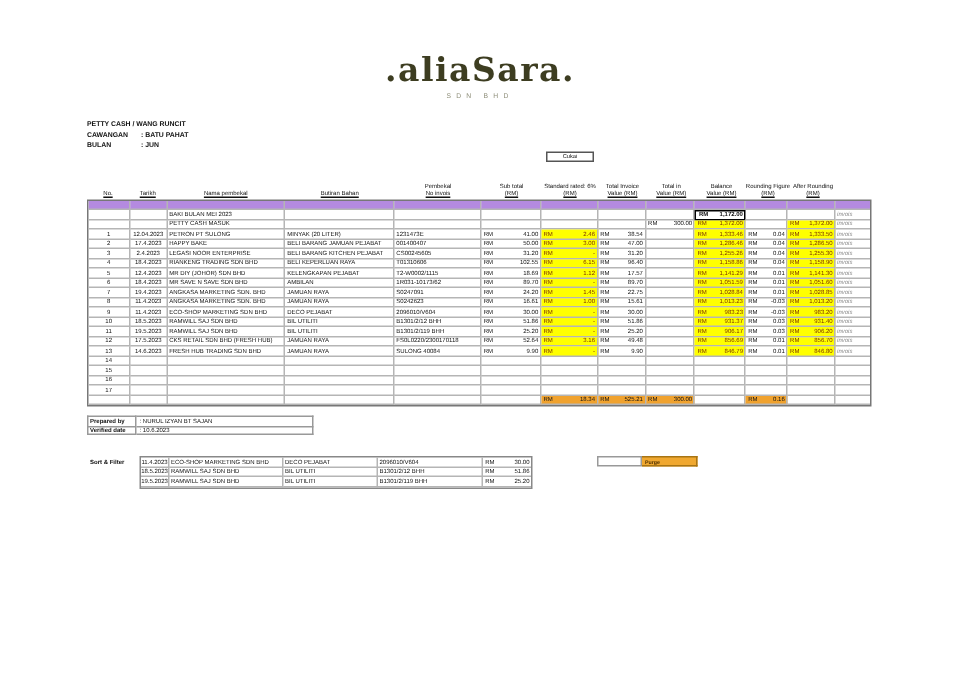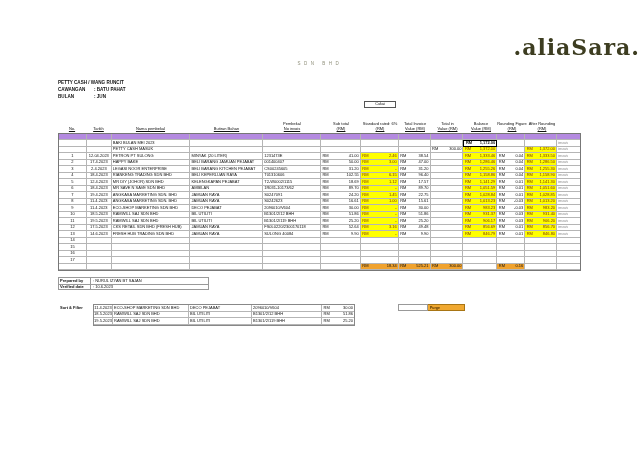--- a/index.html
+++ b/index.html
@@ -5,21 +5,21 @@
   * { box-sizing: border-box; margin: 0; padding: 0; }
   body { margin: 0; background: #ffffff; }
   .page {
     position: relative; width: 640px; height: 453px; background: #fff;
     font-family: "Liberation Sans", sans-serif; color: #111; overflow: hidden;
   }
   
   .logo { position: absolute; top: 36px; left: 0; right: 0; text-align: center; }
   .brand {
     font-family: "DejaVu Serif", serif; font-weight: bold; font-size: 22px;
-    letter-spacing: 1px; color: #3d3d21; line-height: 1; text-align: right;
+    letter-spacing: 1px; color: #3d3d21; line-height: 1;
   }
   .brand-sub { font-size: 4.5px; letter-spacing: 3.5px; color: #8f8f7a; margin-top: 3px; }
   
   .info { position: absolute; left: 58px; top: 80px; font-size: 4.6px; font-weight: bold; }
   .info-line { display: flex; margin-bottom: 1.8px; line-height: 1.1; }
   .info-label { width: 36px; }
   
   .maintable { position: absolute; left: 58px; top: 100px; width: 523px; }
   .c0{width:28px}.c1{width:25px}.c2{width:79px}.c3{width:73px}.c4{width:58px}
   .c5{width:40px}.c6{width:38px}.c7{width:32px}.c8{width:33px}.c9{width:34px}

